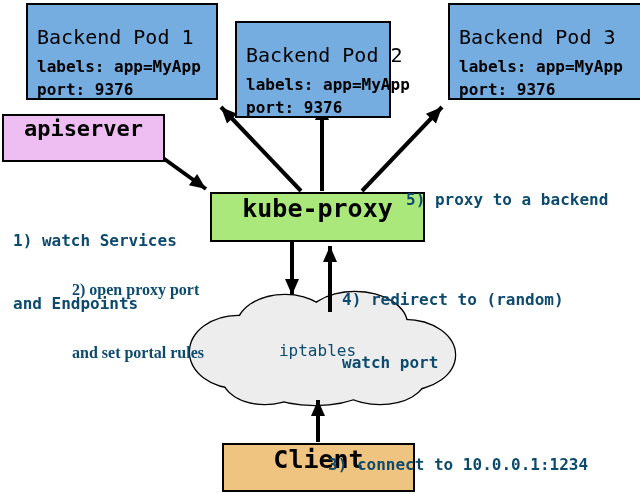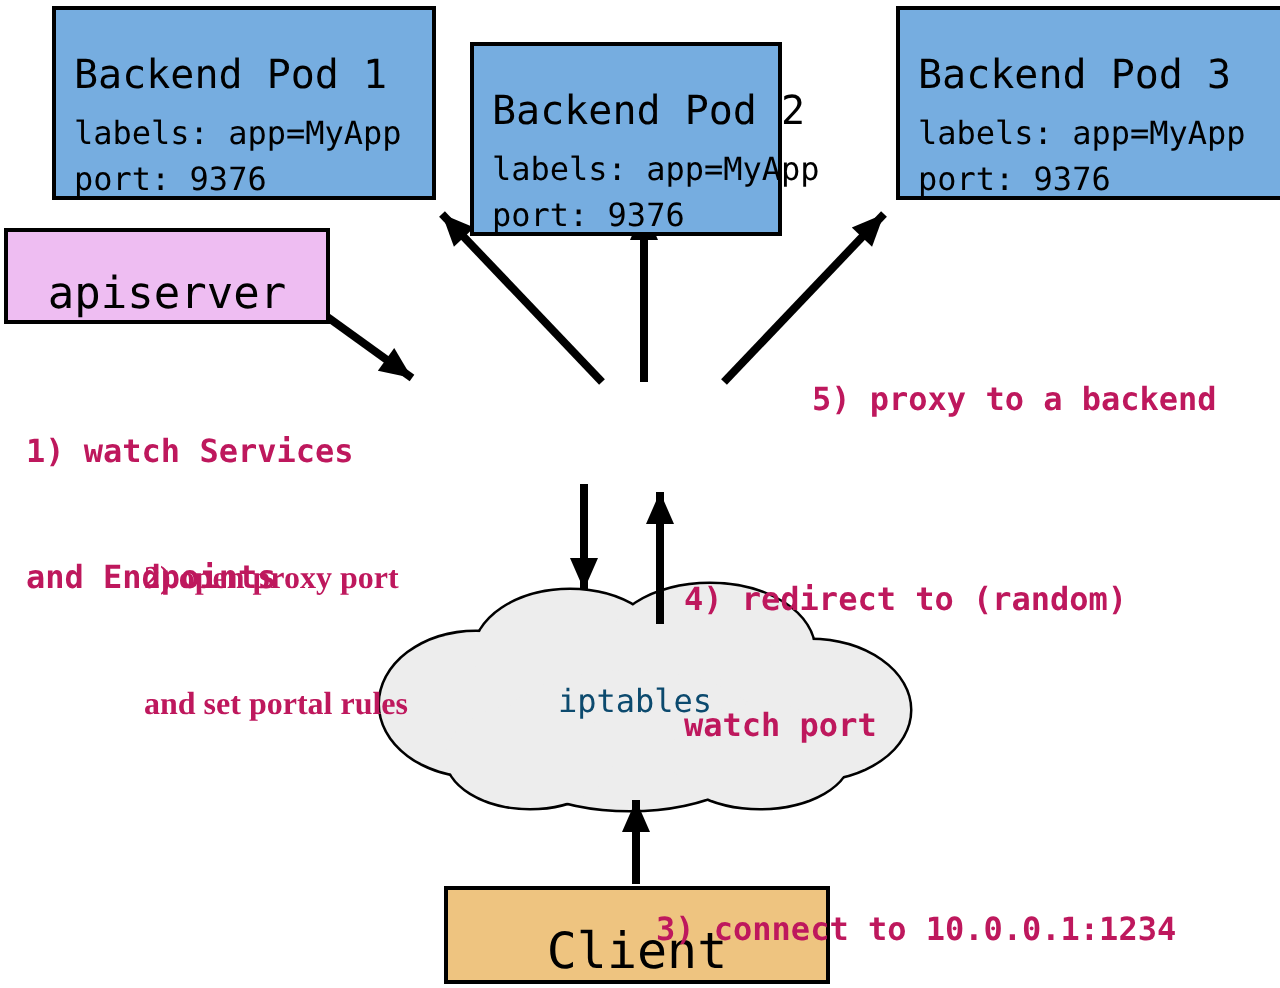--- a/index.html
+++ b/index.html
@@ -6,27 +6,27 @@
   #canvas {
     position:relative; width:640px; height:494px;
     background: var(--background, #fff);
     font-family:"DejaVu Sans Mono", monospace;
     overflow:hidden;
   }
   svg.overlay { position:absolute; left:0; top:0; width:640px; height:494px; }
   .box { position:absolute; box-sizing:border-box; border:2.5px solid var(--line,#000); }
   .pod { background: var(--pod-fill,#76ade0); padding:19px 0 0 9px; }
   .pod .pod-title { font-size:20px; line-height:26px; color:#000; white-space:pre; }
-  .pod .pod-line  { font-size:16px; line-height:23px; color:#000; white-space:pre; }
+  .pod .pod-line  { font-size:16px; line-height:23px; color:#000; white-space:pre;font-weight:bold; }
   .pod .pod-line.first { margin-top:5px; }
-  .center-label { display:flex; align-items:flex-end; justify-content:center; color:#000; }
+  .center-label { display:flex; align-items:flex-start; justify-content:center; color:#000;font-weight:bold; }
   #apiserver { background: var(--apiserver-fill,#eebdf2); font-size:22px; }
   #kubeproxy { background: var(--kube-proxy-fill,#abe87c); font-size:25px; }
   #client    { background: var(--client-fill,#eec480); font-size:25px; }
-  .ann { position:absolute; font-weight:bold; font-size:16px; line-height:21px; color:#be185d; white-space:pre; }
+  .ann { position:absolute; font-weight:bold; font-size:16px; line-height:21px; color:#0c4a6e; white-space:pre; }
   #iptables-label { position:absolute; left:270px; top:341px; width:95px; text-align:center;
     font-size:16px; color:#0c4a6e; }
   .cloud-part { fill: var(--cloud-fill,#ededed); }
   .arrow { stroke: var(--line,#000); stroke-width:4; }
   .ah { fill: var(--line,#000); }
 </style>
 </head>
 <body>
 
 <div id="canvas">
@@ -83,28 +83,31 @@
   <div class="box pod" style="left:448px; top:3px; width:216px; height:97px;">
     <div class="pod-title">Backend Pod 3</div>
     <div class="pod-line first">labels: app=MyApp</div>
     <div class="pod-line">port: 9376</div>
   </div>
 
   <div id="apiserver" class="box center-label" style="left:2px; top:114px; width:163px; height:48px;">
     <span>apiserver</span>
   </div>
 
+  <div id="kubeproxy" class="box center-label" style="left:210px; top:192px; width:215px; height:50px;">
+    <span>kube-proxy</span>
+  </div>
 
   <div id="client" class="box center-label" style="left:222px; top:443px; width:193px; height:49px;">
     <span>Client</span>
   </div>
 
   <div id="iptables-label">iptables</div>
 
-  <div class="ann" style="left:13px; top:173px;">
+  <div class="ann" style="left:13px; top:188px;">
     <div>1) watch Services</div>
     <div>and Endpoints</div>
   </div>
 
   <div class="ann" style="left:72px; top:237px;font-family:Liberation Serif, serif;">
     <div>2) open proxy port</div>
     <div>and set portal rules</div>
   </div>
 
   <div class="ann" style="left:328px; top:412px;">

